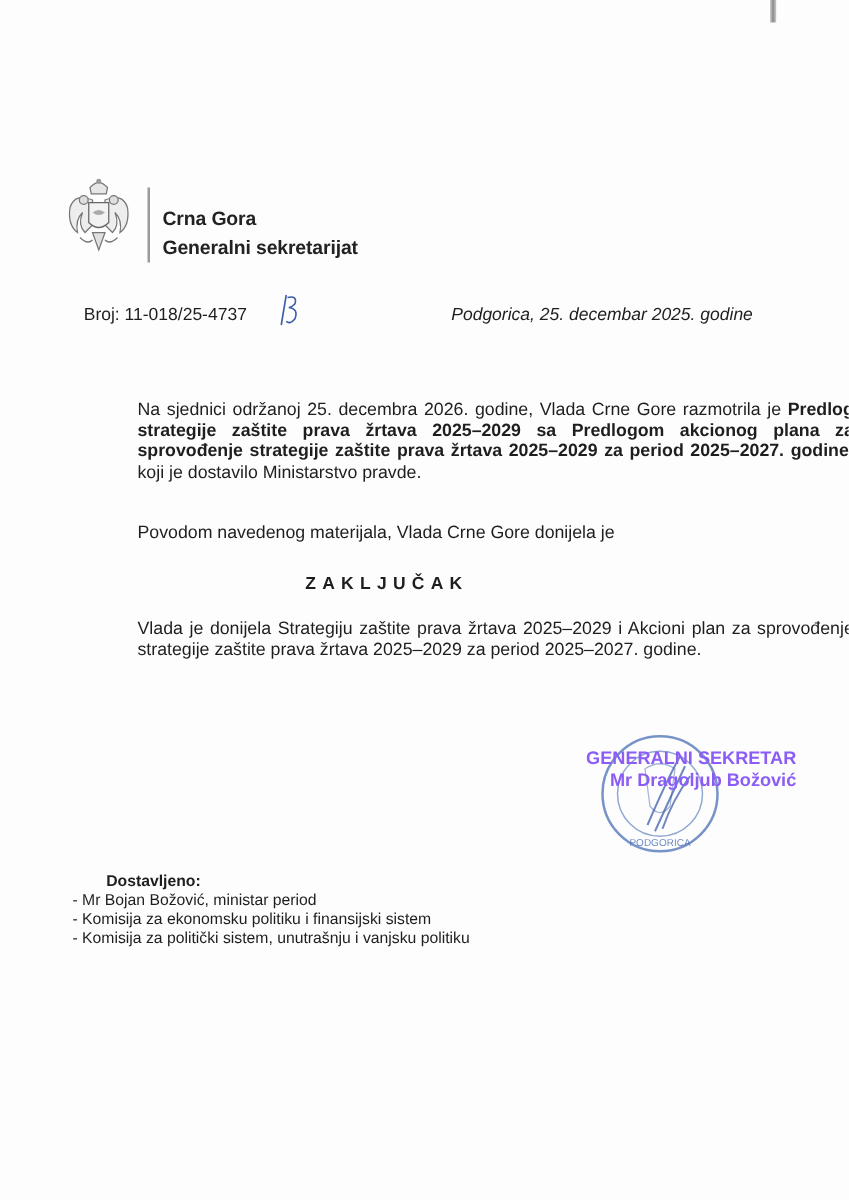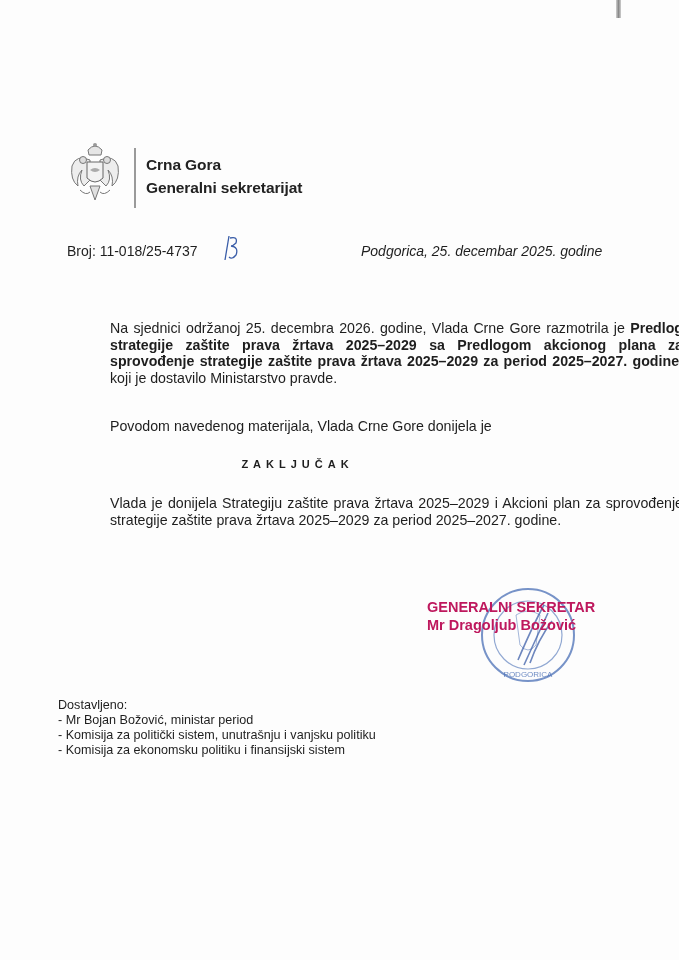--- a/index.html
+++ b/index.html
@@ -19,24 +19,24 @@
     .scan-mark {
       position: absolute;
       left: 616px;
       top: 0;
       width: 5px;
       height: 18px;
       background: linear-gradient(90deg, #cfcfcf, #8a8a8a, #cfcfcf);
     }
     .header {
       position: absolute;
-      left: 68px;
+      left: 52px;
       top: 140px;
       display: flex;
-      align-items: center;
+      align-items: flex-end;
     }
     .emblem {
       width: 54px;
       height: 70px;
     }
     .header-rule {
       width: 2px;
       height: 60px;
       background: #9a9a9a;
       margin-left: 12px;
@@ -87,59 +87,60 @@
       line-height: 16.5px;
       text-align: justify;
       color: #1e1e1e;
     }
     .p1 { top: 320px; }
     .indent { padding-left: 50px; }
     .p2 { top: 418px; }
     .title {
       position: absolute;
       top: 458px;
-      left: 4px;
+      left: 16px;
       width: 587px;
       text-align: center;
       font-weight: bold;
-      font-size: 11px;
+      font-size: 14px;
       letter-spacing: 5px;
       color: #1e1e1e;
     }
     .p3 { top: 495px; }
     .signature {
       position: absolute;
       left: 427px;
       top: 598px;
       width: 210px;
-      text-align: left;
+      text-align: right;
       font-weight: bold;
       font-size: 14.5px;
       line-height: 18px;
-      color: #be185d;
+      color: #8b5cf6;
       z-index: 2;
     }
     .stamp {
       position: absolute;
       left: 478px;
       top: 585px;
       width: 100px;
       height: 100px;
       z-index: 1;
     }
     .distribution {
       position: absolute;
       left: 58px;
       top: 698px;
       font-size: 12.6px;
       line-height: 15px;
       color: #1e1e1e;
     }
     .dist-title {
-      font-weight: normal;
+      font-weight: bold;
+      margin-left: 27px;
     }
     b { font-weight: bold; }
   </style>
 </head>
 <body>
 
 <div class="scan-mark"></div>
 
 <div class="header">
   <svg class="emblem" viewBox="0 0 54 70">
@@ -194,15 +195,15 @@
 </svg>
 
 <div class="signature">
   <div>GENERALNI SEKRETAR</div>
   <div>Mr Dragoljub Božović</div>
 </div>
 
 <div class="distribution">
   <div class="dist-title">Dostavljeno:</div>
   <div>- Mr Bojan Božović, ministar period</div>
+  <div>- Komisija za ekonomsku politiku i finansijski sistem</div>
   <div>- Komisija za politički sistem, unutrašnju i vanjsku politiku</div>
-  <div>- Komisija za ekonomsku politiku i finansijski sistem</div>
 </div>
 
 </body></html>

